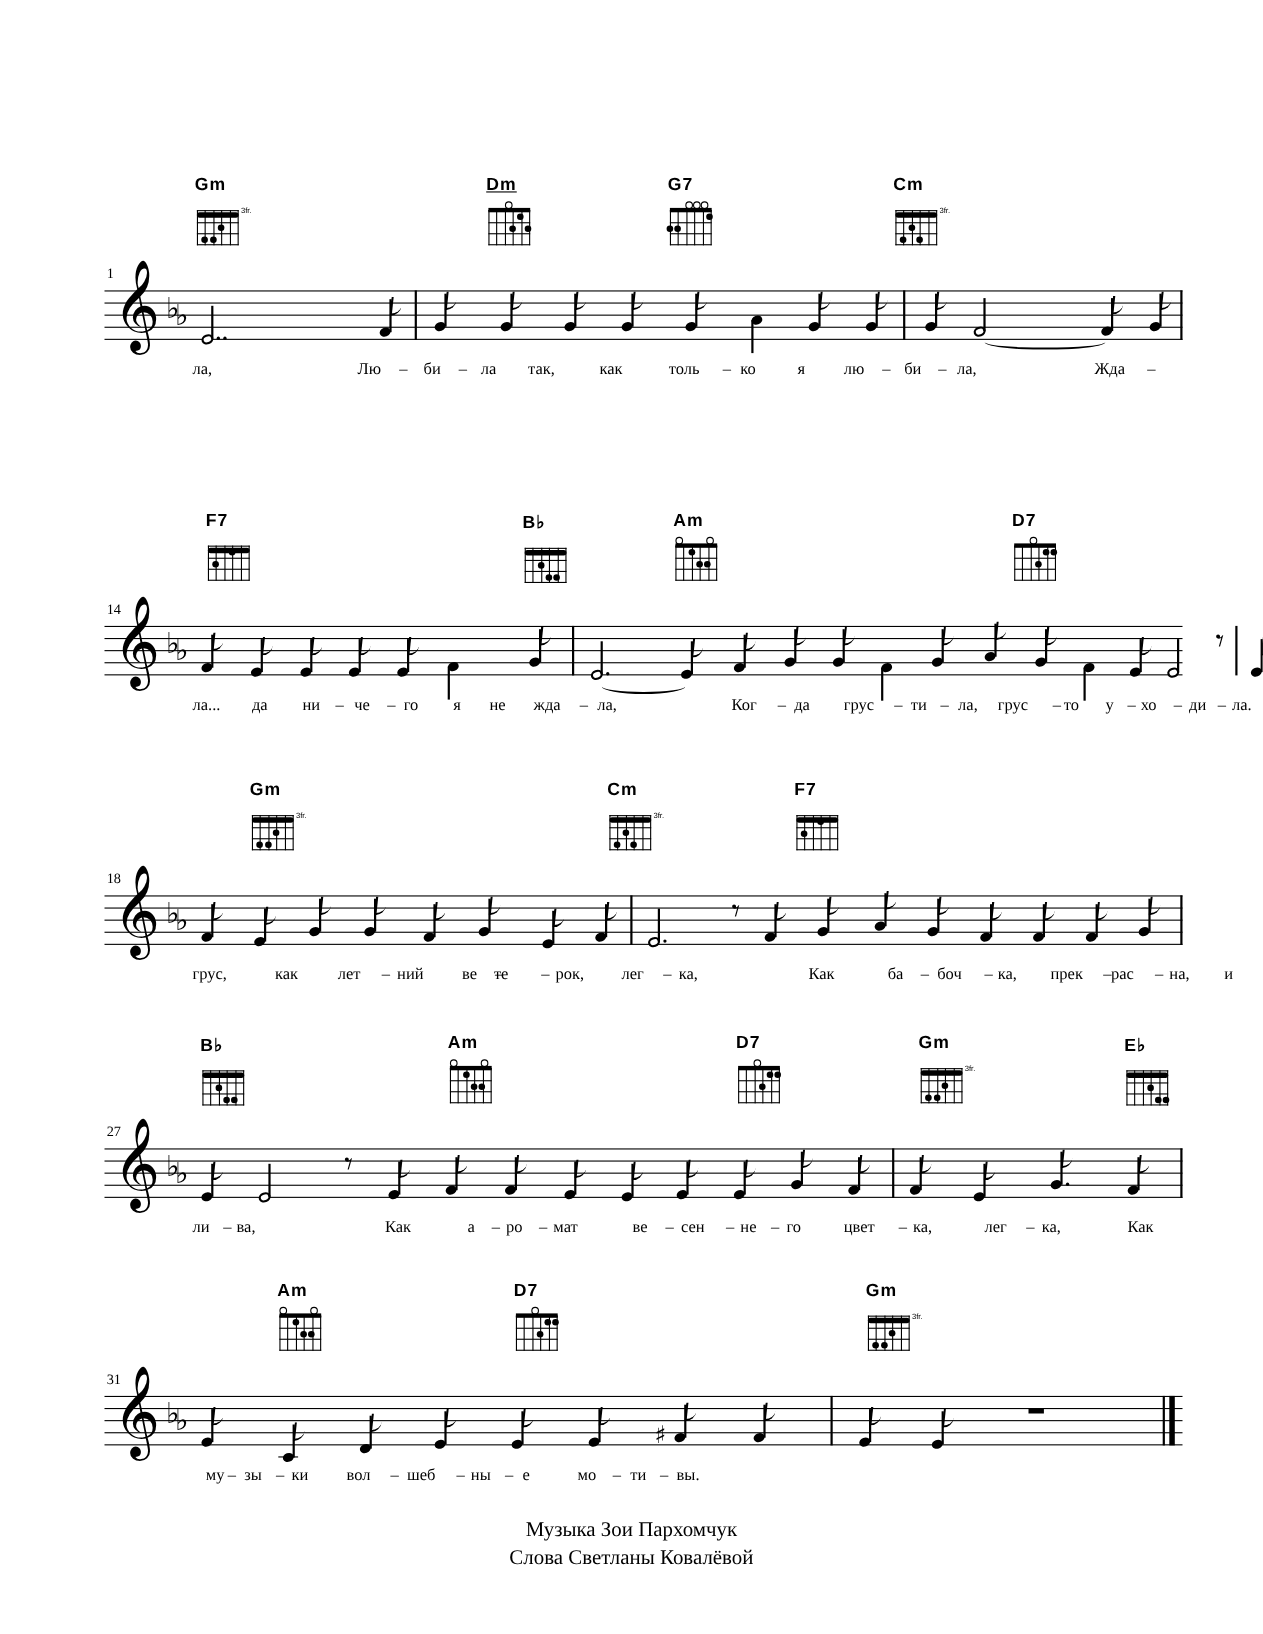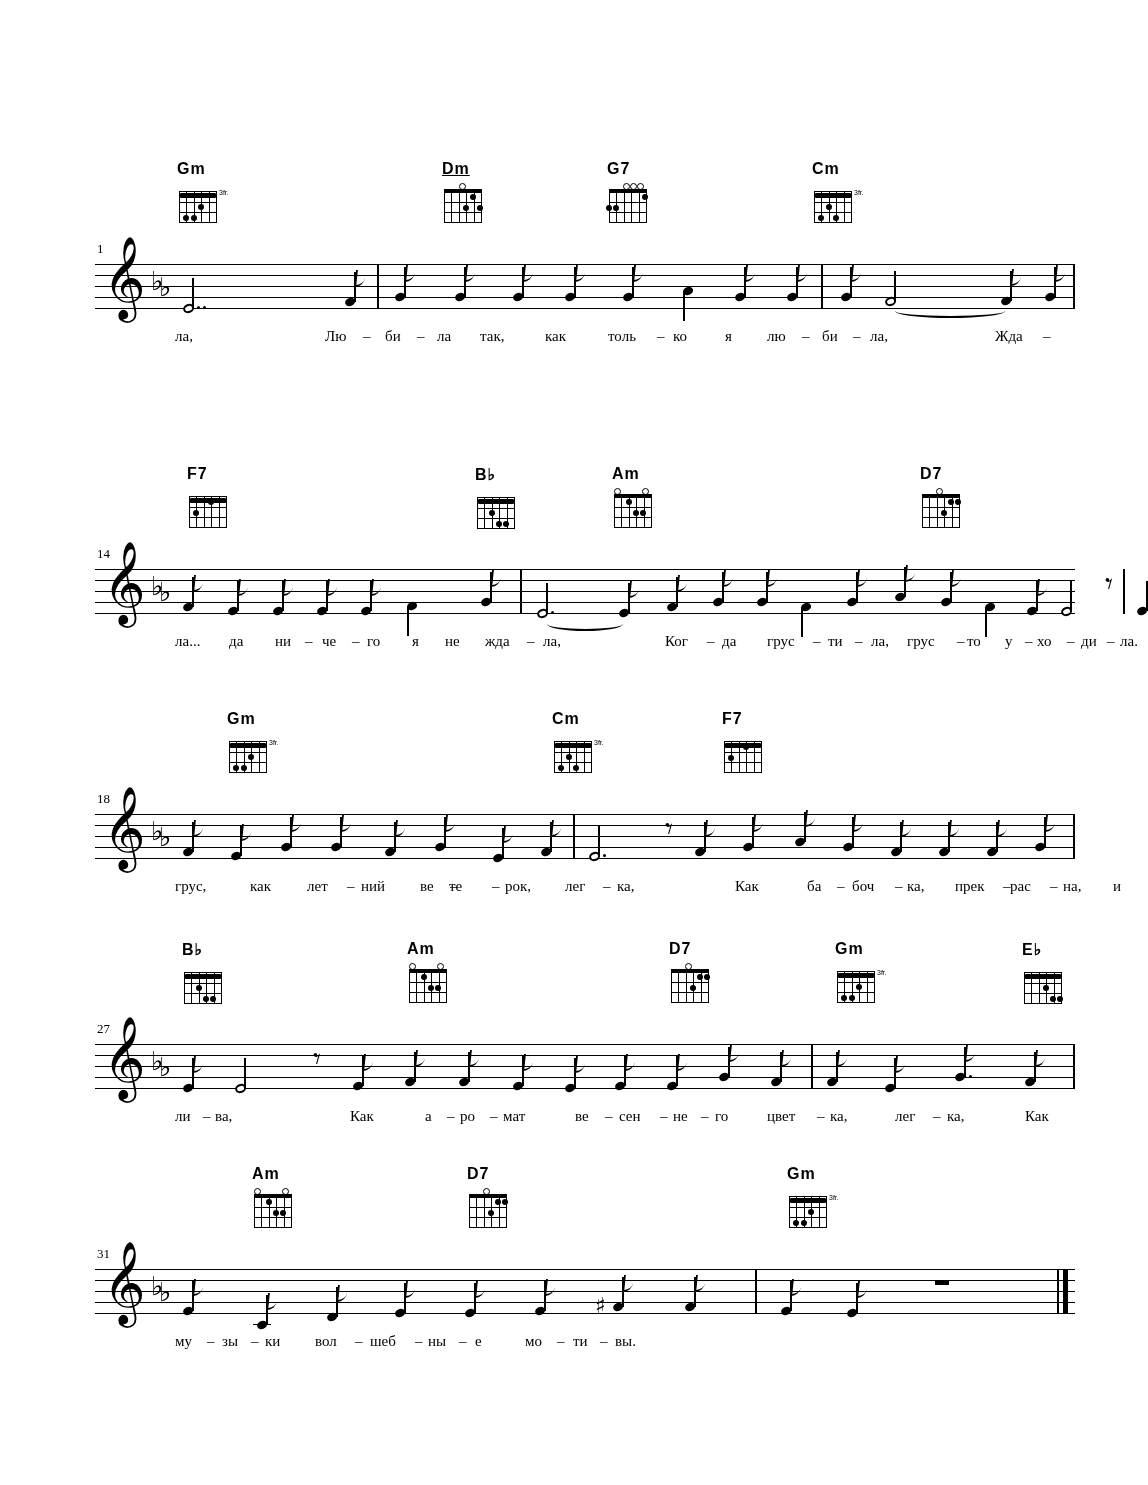--- a/index.html
+++ b/index.html
@@ -1304,34 +1304,38 @@
         <div class="head"></div>
           <div class="stem"></div>
           <div class="flag"></div>
       </div>
       <div class="rest-whole" style="left:840px;top:33px;"></div>
       <div class="barline end" style="left:962px;"></div>
       <div class="barline endthick" style="left:968px;"></div>
     </div>
 
     <div class="lyrics">
-      <div class="lyric" style="left:80px;">му</div>
+      <div class="lyric" style="left:92px;">му</div>
       <div class="lyric" style="left:112px;">–</div>
       <div class="lyric" style="left:127px;">зы</div>
       <div class="lyric" style="left:156px;">–</div>
       <div class="lyric" style="left:170px;">ки</div>
       <div class="lyric" style="left:220px;">вол</div>
       <div class="lyric" style="left:260px;">–</div>
       <div class="lyric" style="left:275px;">шеб</div>
       <div class="lyric" style="left:320px;">–</div>
       <div class="lyric" style="left:333px;">ны</div>
       <div class="lyric" style="left:364px;">–</div>
       <div class="lyric" style="left:380px;">е</div>
       <div class="lyric" style="left:430px;">мо</div>
       <div class="lyric" style="left:462px;">–</div>
       <div class="lyric" style="left:478px;">ти</div>
       <div class="lyric" style="left:505px;">–</div>
       <div class="lyric" style="left:520px;">вы.</div>
     </div>
   </div>
 
+  <div class="credits" style="top:1378px;">
+    <div>Музыка Зои Пархомчук</div>
+    <div>Слова Светланы Ковалёвой</div>
+  </div>
 
 </div>
 
 </body></html>

